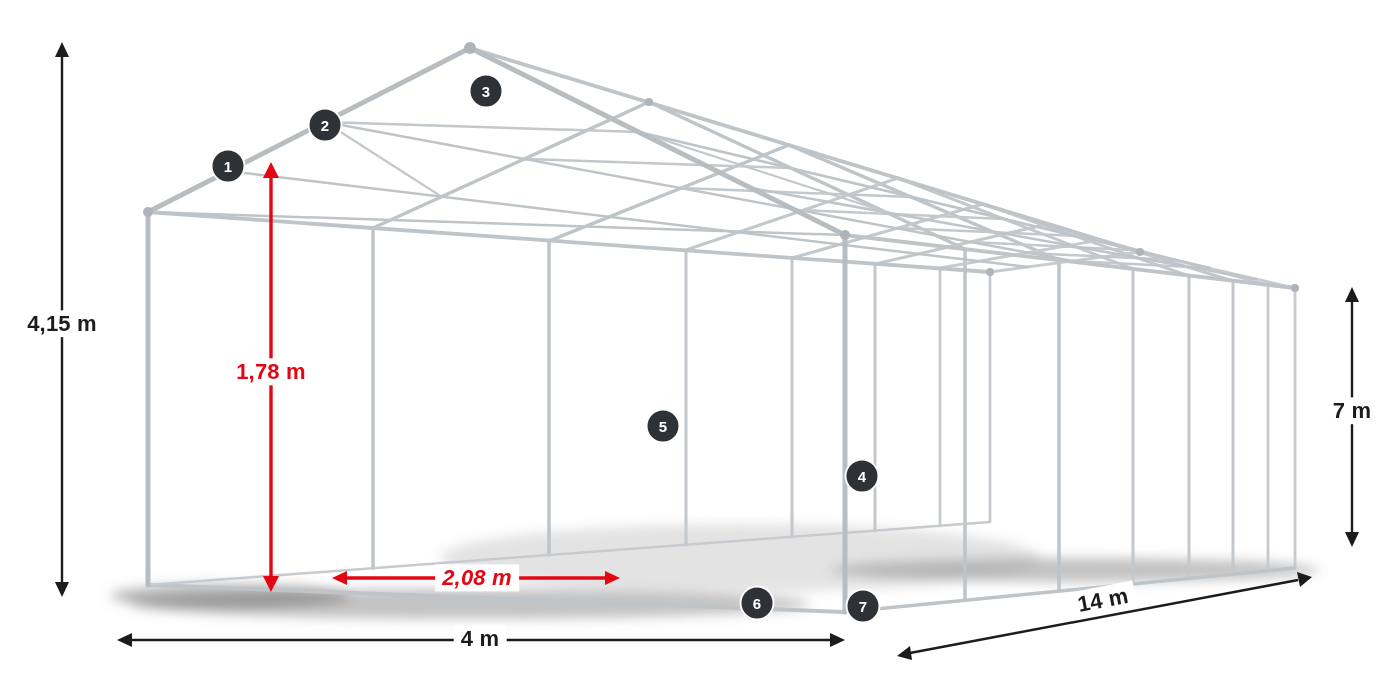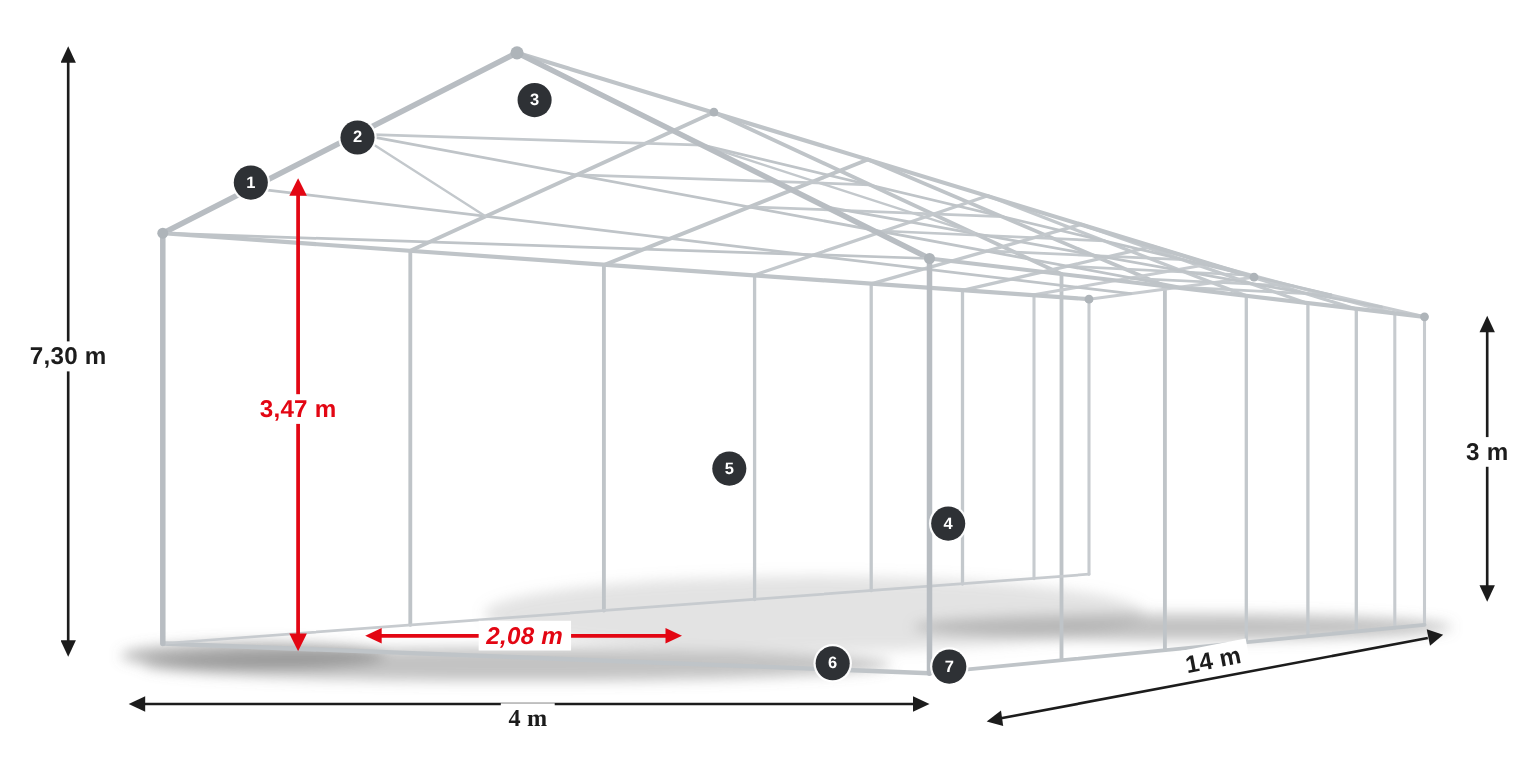--- a/index.html
+++ b/index.html
@@ -100,29 +100,29 @@
       <line x1="271" y1="176" x2="271" y2="578"></line>
       <polygon stroke="none" points="271,162 263,178 279,178"></polygon>
       <polygon stroke="none" points="271,592 263,576 279,576"></polygon>
 
       <line x1="346" y1="578" x2="606" y2="578"></line>
       <polygon stroke="none" points="332,578 347,571 347,585"></polygon>
       <polygon stroke="none" points="620,578 605,571 605,585"></polygon>
     </g>
   </svg>
 
-  <div class="dim" style="left:62px; top:324px;">7,30 m</div>
+  <div class="dim" style="left:62px; top:324px;">4,15 m</div>
 
-  <div class="dim red" style="left:271px; top:372px;">3,47 m</div>
+  <div class="dim red" style="left:271px; top:372px;">1,78 m</div>
 
-  <div class="dim" style="left:1352px; top:411px;">3 m</div>
+  <div class="dim" style="left:1352px; top:411px;">7 m</div>
 
   <div class="dim red" style="left:477px; top:578px;font-style:italic;">2,08 m</div>
 
-  <div class="dim" style="left:480px; top:653px;font-family:Liberation Serif, serif;">4 m</div>
+  <div class="dim" style="left:480px; top:639px;">4 m</div>
 
   <div class="dim rot" style="left:1103px; top:600px;">14 m</div>
 
   <div class="badge" style="left:228px; top:166px;">1</div>
   <div class="badge" style="left:325px; top:125px;">2</div>
   <div class="badge" style="left:486px; top:91px;">3</div>
   <div class="badge" style="left:862px; top:476px;">4</div>
   <div class="badge" style="left:663px; top:426px;">5</div>
   <div class="badge" style="left:757px; top:603px;">6</div>
   <div class="badge" style="left:863px; top:606px;">7</div>

